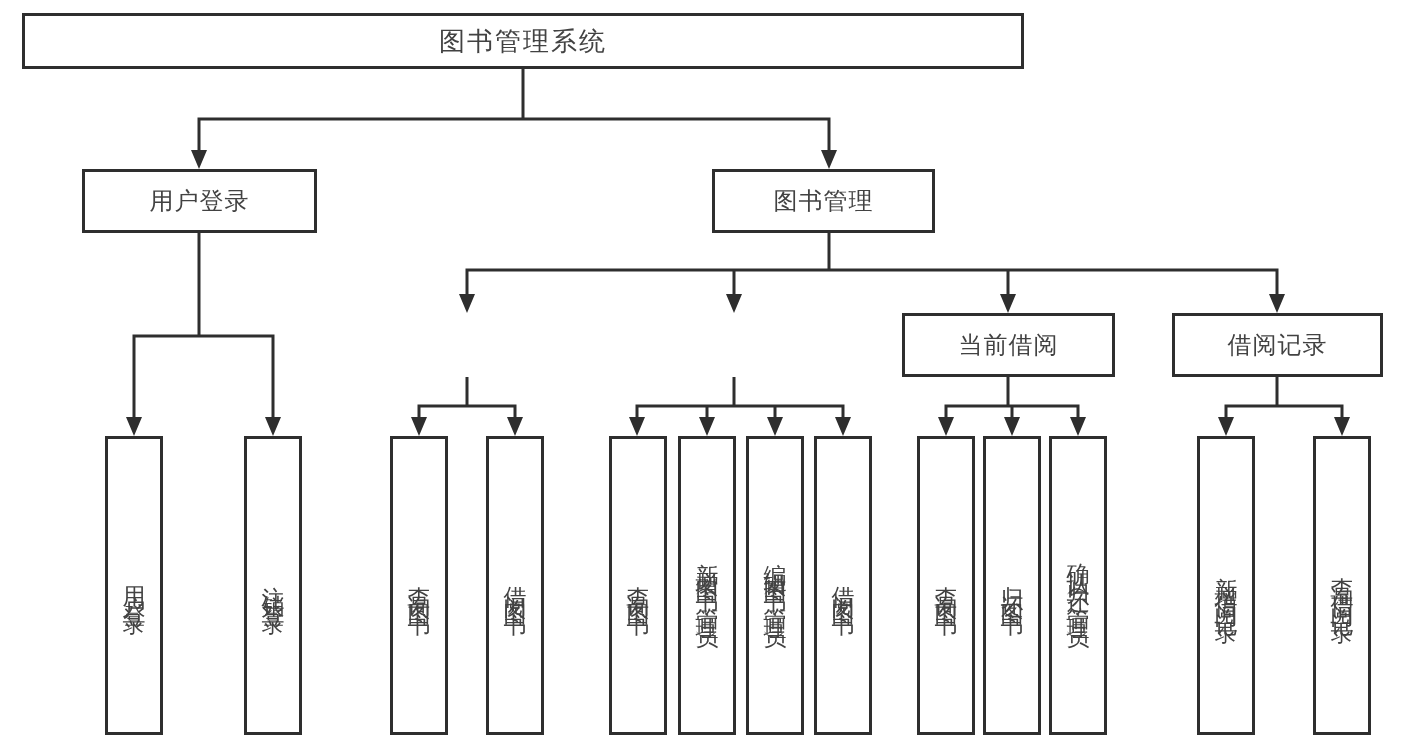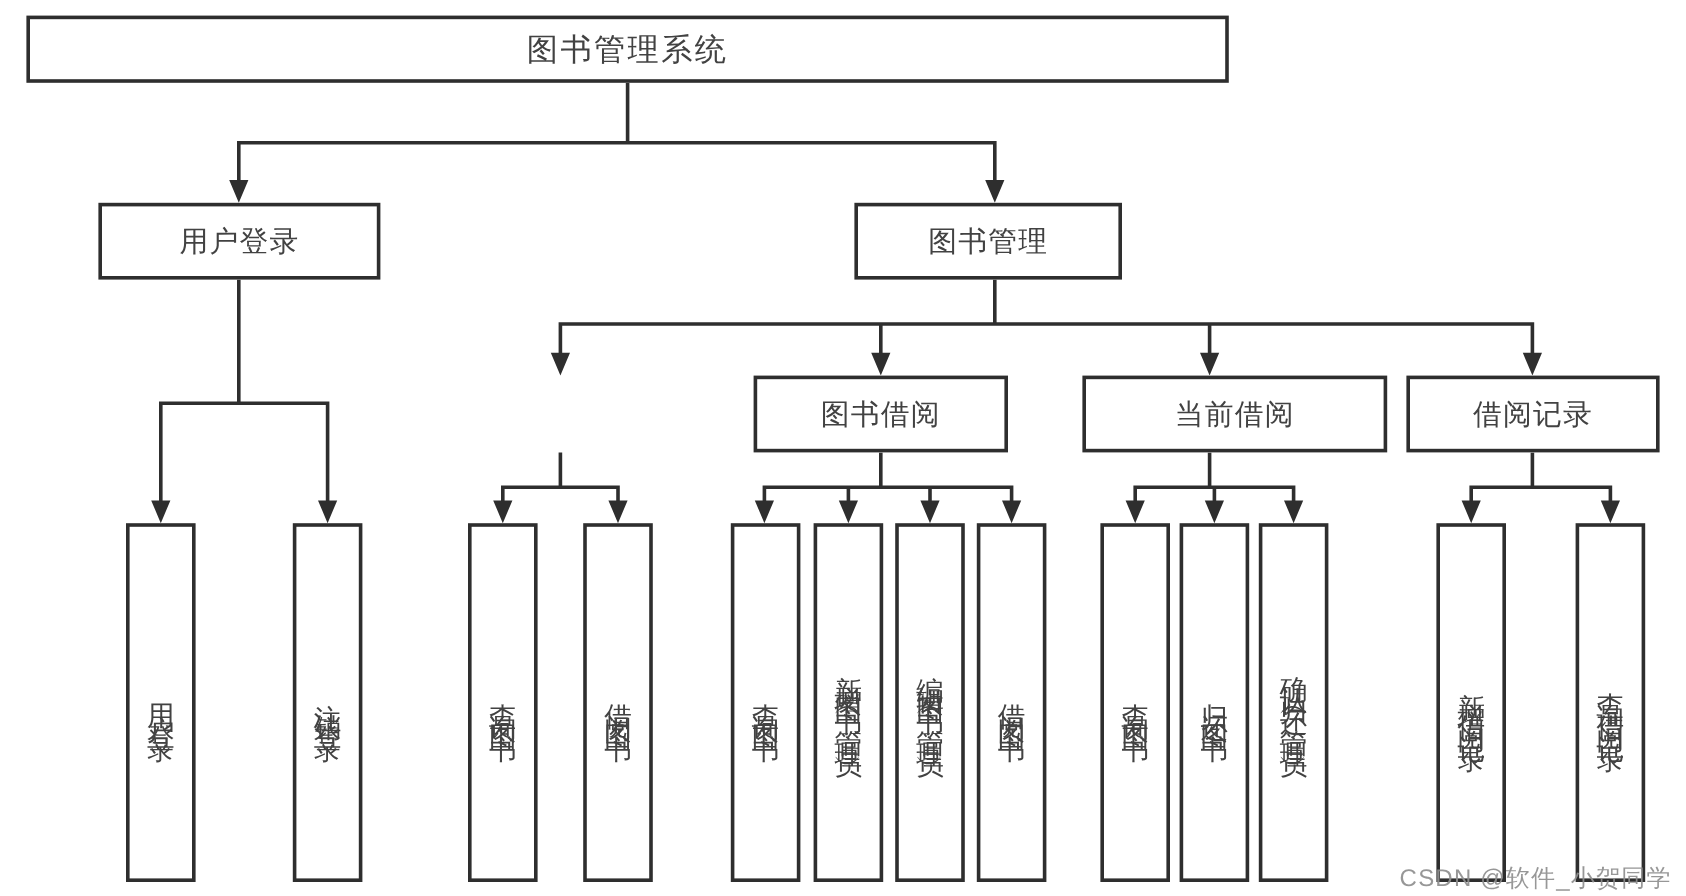--- a/index.html
+++ b/index.html
@@ -88,36 +88,34 @@
       M629 417 h16 L637 436 Z  M699 417 h16 L707 436 Z  M767 417 h16 L775 436 Z  M835 417 h16 L843 436 Z
       M938 417 h16 L946 436 Z  M1004 417 h16 L1012 436 Z M1070 417 h16 L1078 436 Z
       M1218 417 h16 L1226 436 Z M1334 417 h16 L1342 436 Z"></path>
   </svg>
 
   <div class="node h root-box" style="left:22px;top:13px;width:1002px;height:56px">图书管理系统</div>
 
   <div class="node h" style="left:82px;top:169px;width:235px;height:64px">用户登录</div>
   <div class="node h" style="left:712px;top:169px;width:223px;height:64px">图书管理</div>
 
-  <div class="node h" style="left:628px;top:313px;width:212px;height:64px">图书借阅</div>
-  <div class="node h" style="left:902px;top:313px;width:254px;height:64px">当前借阅</div>
+  <div class="node h" style="left:902px;top:313px;width:213px;height:64px">当前借阅</div>
   <div class="node h" style="left:1172px;top:313px;width:211px;height:64px">借阅记录</div>
 
   <div class="node v" style="left:105px;top:436px;width:58px;height:299px">用户登录</div>
   <div class="node v" style="left:244px;top:436px;width:58px;height:299px">注销登录</div>
 
   <div class="node v" style="left:390px;top:436px;width:58px;height:299px">查询图书</div>
   <div class="node v" style="left:486px;top:436px;width:58px;height:299px">借阅图书</div>
 
   <div class="node v" style="left:609px;top:436px;width:58px;height:299px">查询图书</div>
   <div class="node v" style="left:678px;top:436px;width:58px;height:299px">新增图书（管理员）</div>
   <div class="node v" style="left:746px;top:436px;width:58px;height:299px">编辑图书（管理员）</div>
   <div class="node v" style="left:814px;top:436px;width:58px;height:299px">借阅图书</div>
 
   <div class="node v" style="left:917px;top:436px;width:58px;height:299px">查询图书</div>
   <div class="node v" style="left:983px;top:436px;width:58px;height:299px">归还图书</div>
   <div class="node v" style="left:1049px;top:436px;width:58px;height:299px">确认归还（管理员）</div>
 
   <div class="node v" style="left:1197px;top:436px;width:58px;height:299px">新增借阅记录</div>
   <div class="node v" style="left:1313px;top:436px;width:58px;height:299px">查询借阅记录</div>
 
-  <div class="watermark">CSDN @软件_小贺同学</div>
 </div>
 
 </body></html>

